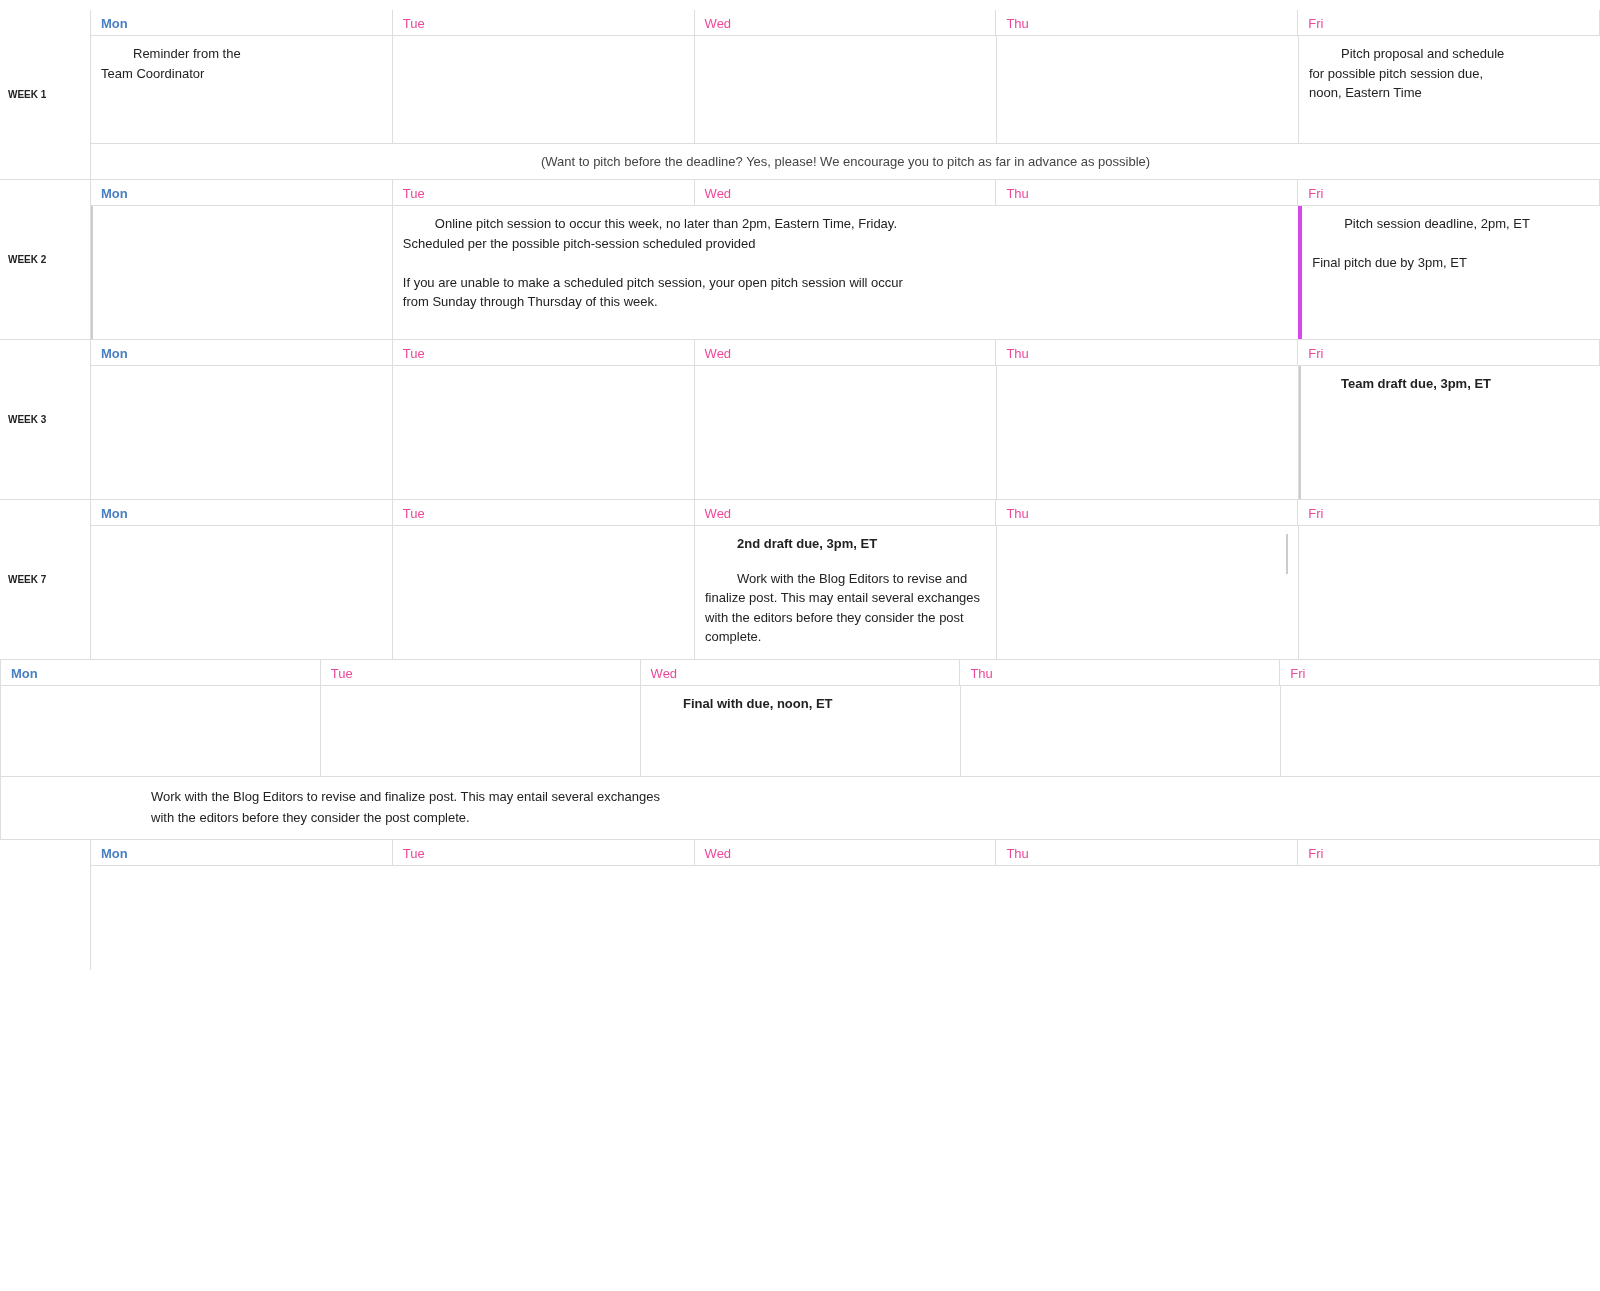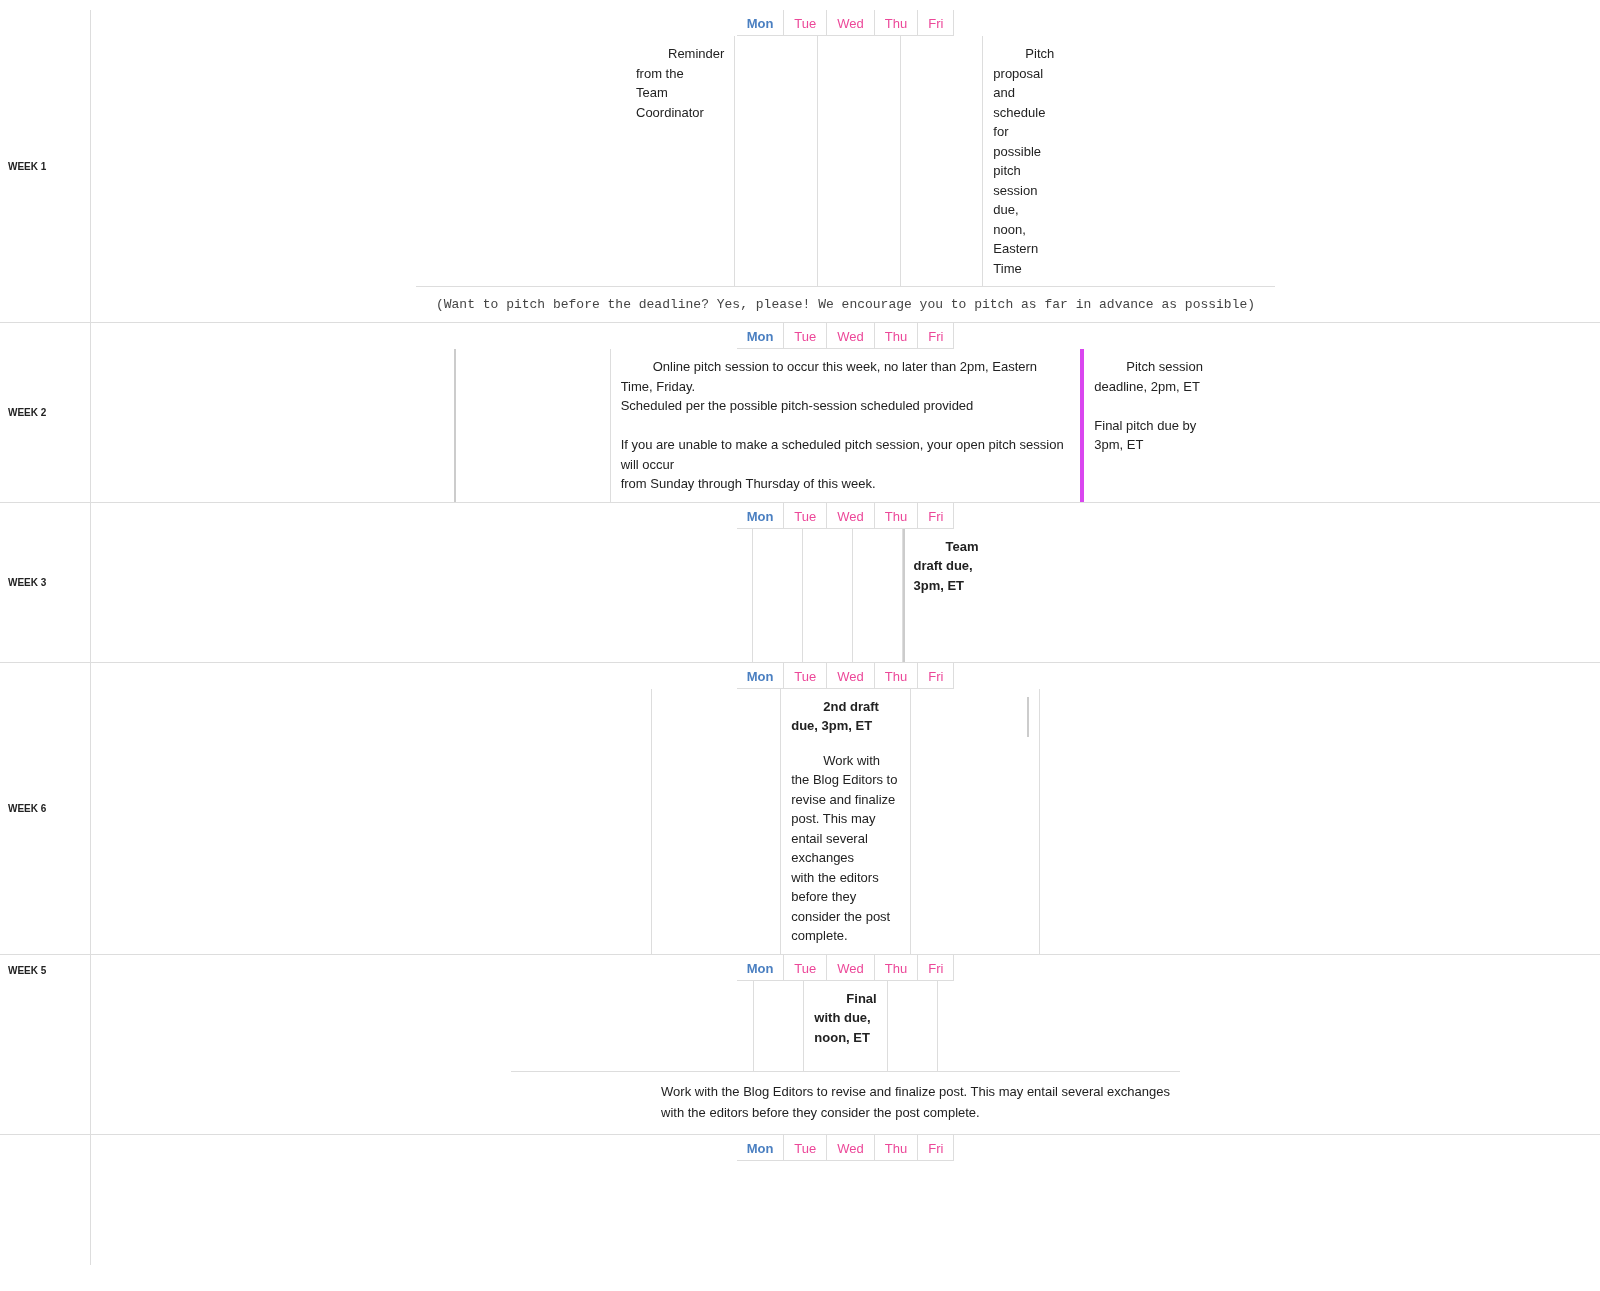--- a/index.html
+++ b/index.html
@@ -34,21 +34,20 @@
       font-weight: 600;
       color: #222;
       flex-shrink: 0;
     }
 
     .days-grid {
       flex: 1;
       display: flex;
       flex-direction: column;
       border-left: 1px solid #ddd;
-      align-items: center;
     }
 
     .day-headers {
       display: flex;
       flex-direction: row;
     }
 
     .day-header {
       flex: 1;
       padding: 6px 10px 4px 10px;
@@ -97,21 +96,20 @@
       flex-direction: row;
       border-top: 1px solid #ddd;
     }
 
     .week1-span {
       flex: 0 0 calc(100% - 0px);
       text-align: center;
       padding: 10px 20px;
       font-size: 13px;
       color: #444;
-      font-family: Liberation Mono, monospace;
     }
 
     .divider-line {
       position: absolute;
       left: 0;
       top: 0;
       bottom: 0;
       width: 2px;
       background: #ccc;
     }
@@ -200,21 +198,21 @@
         <div class="day-cell"></div>
         <div class="day-cell" style="border-right:none; position:relative;">
           <div style="position:absolute; left:0; top:0; bottom:0; width:2px; background:#ccc;"></div>
           <span class="event-text bold">Team draft due, 3pm, ET</span>
         </div>
       </div>
     </div>
   </div>
 
   <div class="week-row" style="min-height:160px;">
-    <div class="week-label">WEEK 6</div>
+    <div class="week-label">WEEK 7</div>
     <div class="days-grid">
       <div class="day-headers">
         <div class="day-header mon">Mon</div>
         <div class="day-header">Tue</div>
         <div class="day-header">Wed</div>
         <div class="day-header">Thu</div>
         <div class="day-header">Fri</div>
       </div>
       <div class="day-content-row" style="min-height:120px;">
         <div class="day-cell"></div>
@@ -226,21 +224,20 @@
         </div>
         <div class="day-cell">
           <div style="width:2px; height:40px; background:#ccc; margin-left:auto;"></div>
         </div>
         <div class="day-cell" style="border-right:none;"></div>
       </div>
     </div>
   </div>
 
   <div class="week-row" style="min-height:180px;">
-    <div class="week-label" style="align-items:flex-start; padding-top:10px;">WEEK 5</div>
     <div class="days-grid">
       <div class="day-headers">
         <div class="day-header mon">Mon</div>
         <div class="day-header">Tue</div>
         <div class="day-header">Wed</div>
         <div class="day-header">Thu</div>
         <div class="day-header">Fri</div>
       </div>
       <div class="day-content-row" style="min-height:80px;">
         <div class="day-cell"></div>

